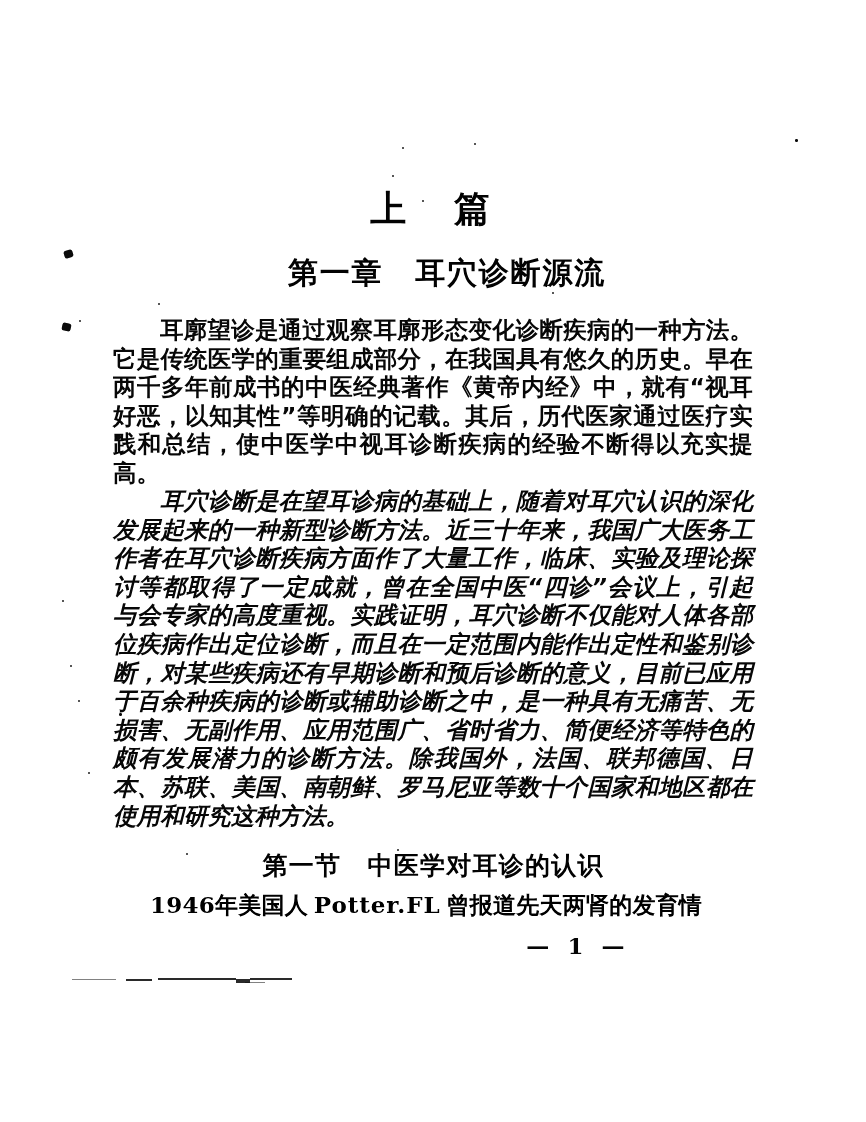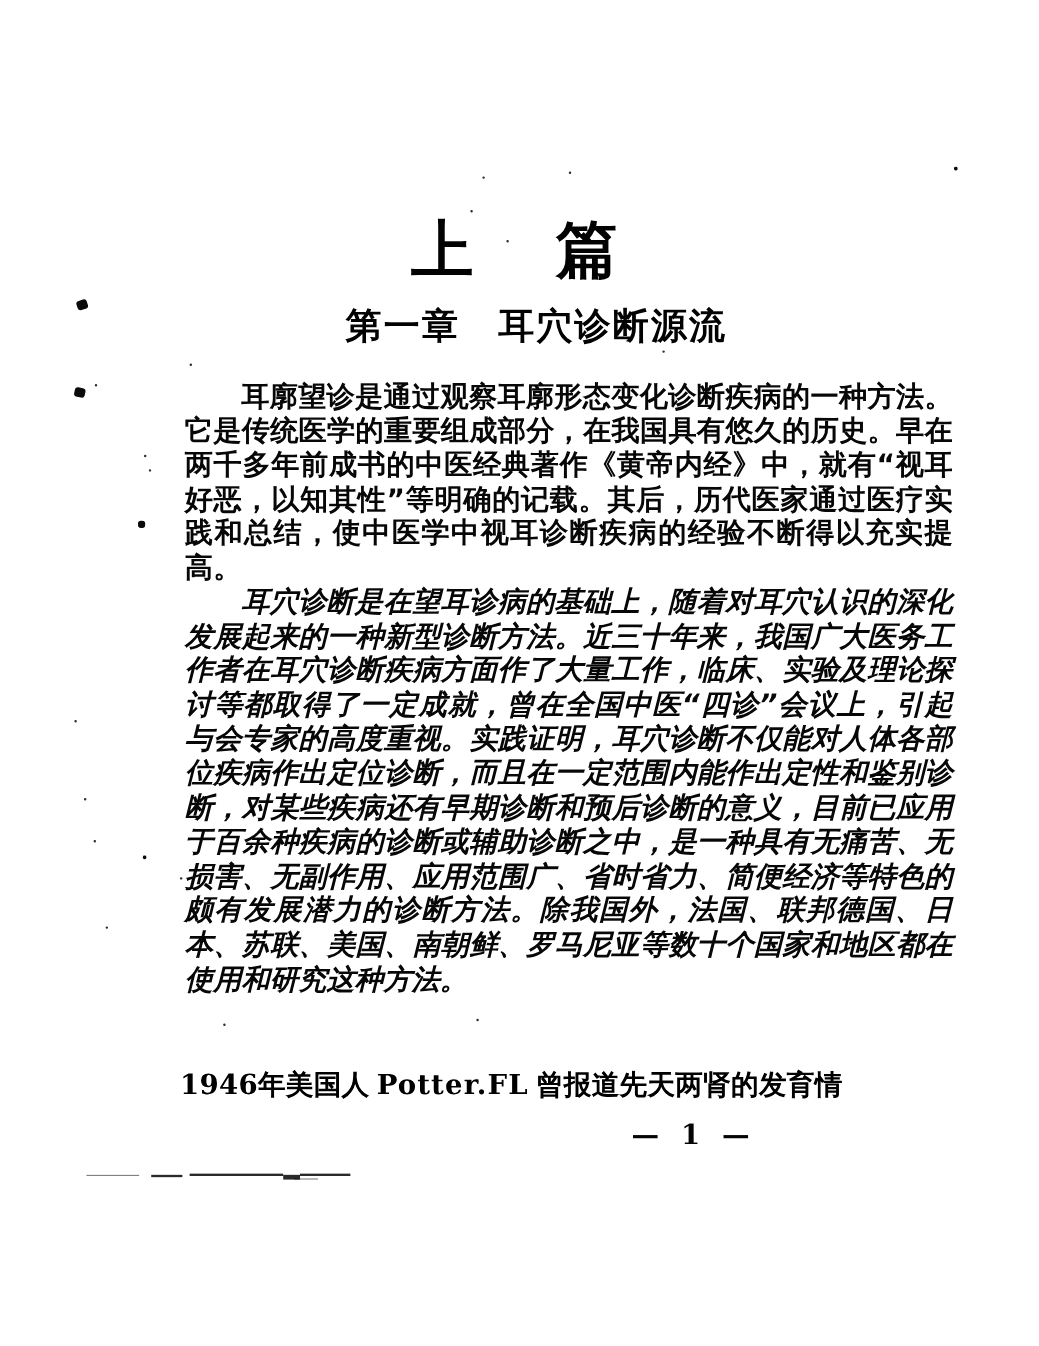--- a/index.html
+++ b/index.html
@@ -47,21 +47,21 @@
     left: 0;
     right: 0;
     text-align: center;
     font-family: "DejaVu Sans", "Liberation Sans", sans-serif;
     font-weight: 700;
     color: #0b0b0b;
     letter-spacing: 0.16em;
   }
   #part-title {
     top: 186px;
-    font-size: 52px;
+    font-size: 36px;
     line-height: 46px;
   }
   #chapter-title {
     top: 255px;
     font-size: 30px;
     line-height: 36px;
     letter-spacing: 0.06em;
     padding-left: 28px;
   }
   #section-title {
@@ -76,21 +76,20 @@
     position: absolute;
     left: 113px;
     width: 640px;
     color: #101010;
     font-size: 23.5px;
     line-height: 28.6px;
     text-align: justify;
     text-align-last: left;
     letter-spacing: 0.005em;
     font-weight: 600;
-    margin-left: 41px;
   }
   .body-block p {
     margin: 0;
     text-indent: 2em;
   }
   #para-1 { top: 316px; }
   #para-2 { top: 487px; font-style: italic; }
 
   .trailing-line {
     position: absolute;
@@ -169,20 +168,21 @@
   <div class="book-title" id="chapter-title">第一章　耳穴诊断源流</div>
 
   <div class="body-block" id="para-1">
     <p>耳廓望诊是通过观察耳廓形态变化诊断疾病的一种方法。它是传统医学的重要组成部分，在我国具有悠久的历史。早在两千多年前成书的中医经典著作《黄帝内经》中，就有“视耳好恶，以知其性”等明确的记载。其后，历代医家通过医疗实践和总结，使中医学中视耳诊断疾病的经验不断得以充实提高。</p>
   </div>
 
   <div class="body-block" id="para-2">
     <p>耳穴诊断是在望耳诊病的基础上，随着对耳穴认识的深化发展起来的一种新型诊断方法。近三十年来，我国广大医务工作者在耳穴诊断疾病方面作了大量工作，临床、实验及理论探讨等都取得了一定成就，曾在全国中医“四诊”会议上，引起与会专家的高度重视。实践证明，耳穴诊断不仅能对人体各部位疾病作出定位诊断，而且在一定范围内能作出定性和鉴别诊断，对某些疾病还有早期诊断和预后诊断的意义，目前已应用于百余种疾病的诊断或辅助诊断之中，是一种具有无痛苦、无损害、无副作用、应用范围广、省时省力、简便经济等特色的颇有发展潜力的诊断方法。除我国外，法国、联邦德国、日本、苏联、美国、南朝鲜、罗马尼亚等数十个国家和地区都在使用和研究这种方法。</p>
   </div>
 
+  <div class="book-title" id="section-title">第一节　中医学对耳诊的认识</div>
 
   <div class="trailing-line">
     <span class="numeral">1946</span><span>年美国人</span><span class="latin">Potter.FL</span><span>曾报道先天两肾的发育情</span>
   </div>
 
   <div class="folio">
     <span class="folio-inner">— 1 —</span>
   </div>
 
   <div class="scan-rule faint" style="left:72px; top:979px; width:44px;"></div>

